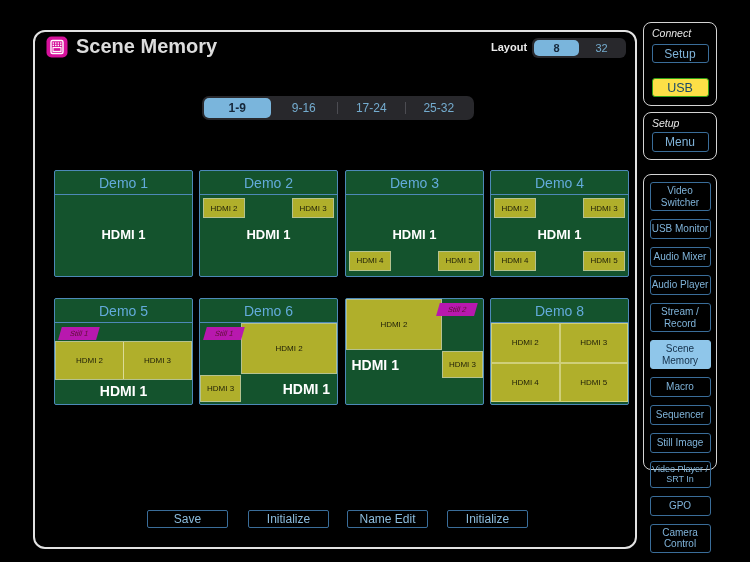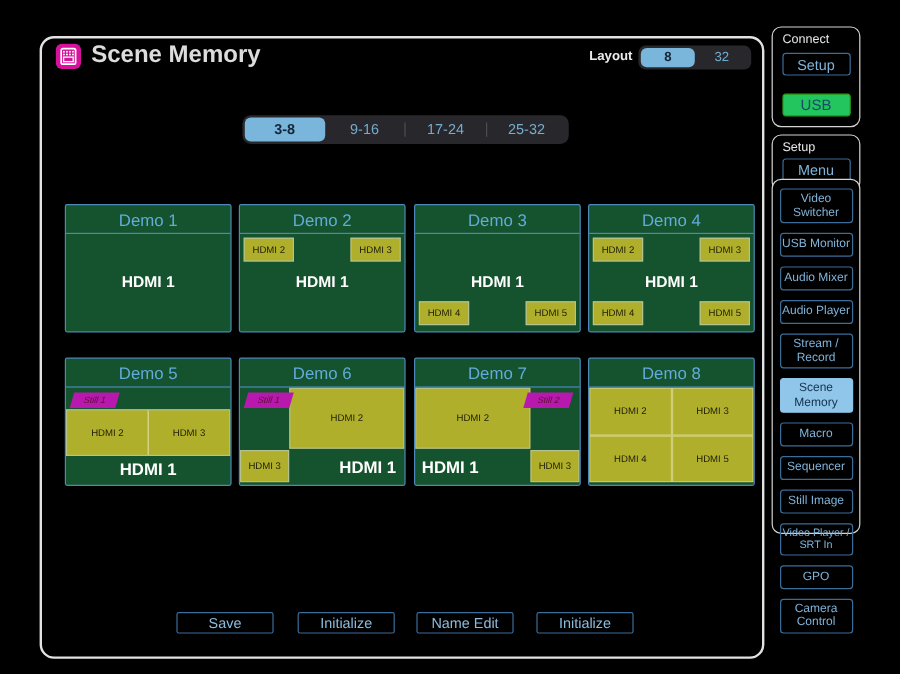--- a/index.html
+++ b/index.html
@@ -71,30 +71,30 @@
 
   
   .action-btn{position:absolute;top:478px;width:81px;height:18px;box-sizing:border-box;
         border:1.5px solid #3a6d99;border-radius:2px;background:transparent;color:#8cbcdd;
         font-size:12px;display:flex;align-items:center;justify-content:center;
         font-family:"Liberation Sans",sans-serif;}
 
   
   .group{position:absolute;box-sizing:border-box;border:1.5px solid #d4d4d4;border-radius:8px;
         background:#000;}
-  .group-label{display:block;margin:4px 0 0 8px;font-size:10.5px;color:#e6e6e6;}
+  .group-label{display:block;margin:4px 0 0 8px;font-size:10.5px;color:#e6e6e6;font-style:italic;}
   .g-connect{left:643px;top:22px;width:74px;height:84px;}
   .g-setup{left:643px;top:112px;width:74px;height:48px;}
-  .g-nav{left:643px;top:149px;width:74px;height:296px;}
+  .g-nav{left:643px;top:174px;width:74px;height:296px;}
 
   .side-btn{display:flex;align-items:center;justify-content:center;box-sizing:border-box;
         width:57px;height:19px;margin:0 auto;border:1.5px solid #3a6d99;border-radius:3px;
         color:#7fb3d9;font-size:12px;background:transparent;font-family:"Liberation Sans",sans-serif;}
   .btn-setup{margin-top:5px;}
-  .btn-usb{margin-top:15px;background:#22c55e;border:1px solid #2f9e17;color:#1c4a68;font-size:12.5px;}
+  .btn-usb{margin-top:15px;background:#fde047;border:1px solid #2f9e17;color:#1c4a68;font-size:12.5px;}
   .btn-menu{margin-top:3px;height:20px;}
 
   .nav-list{display:flex;flex-direction:column;align-items:center;gap:8px;padding-top:7px;}
   .nav-btn{display:flex;align-items:center;justify-content:center;text-align:center;box-sizing:border-box;
         width:61px;min-height:20px;padding:2px 1px;border:1.5px solid #3a6d99;border-radius:3px;
         color:#7fb3d9;font-size:10px;line-height:1.15;background:transparent;
         font-family:"Liberation Sans",sans-serif;}
   .nav-btn.active{background:#8fc6ea;border-color:#8fc6ea;color:#14304a;}
   .nav-btn.small{font-size:9px;}
 </style>
@@ -120,21 +120,21 @@
     </svg>
     <div class="page-title">Scene Memory</div>
 
     <div class="layout-label">Layout</div>
     <div class="seg seg-layout">
       <div class="seg-opt sel">8</div>
       <div class="seg-opt">32</div>
     </div>
 
     <div class="seg seg-tabs">
-      <div class="seg-opt sel">3-8</div>
+      <div class="seg-opt sel">1-9</div>
       <div class="seg-opt">9-16</div>
       <div class="seg-sep"></div>
       <div class="seg-opt">17-24</div>
       <div class="seg-sep"></div>
       <div class="seg-opt">25-32</div>
     </div>
 
     <div id="cards">
         <div class="card" style="left: 19px; top: 138px;">
           <div class="card-title">Demo 1</div>
@@ -182,21 +182,20 @@
         <div class="card" style="left: 164px; top: 266px;">
           <div class="card-title">Demo 6</div>
           <div class="card-body">
             <div class="big big-right">HDMI 2</div>
             <div class="still s-tl">Still 1</div>
             <div class="corner c-bl">HDMI 3</div>
             <div class="main-br">HDMI 1</div>
           </div>
         </div>
         <div class="card" style="left: 310px; top: 266px;">
-          <div class="card-title">Demo 7</div>
           <div class="card-body">
             <div class="big big-left">HDMI 2</div>
             <div class="still s-tr">Still 2</div>
             <div class="corner c-br">HDMI 3</div>
             <div class="main-bl">HDMI 1</div>
           </div>
         </div>
         <div class="card" style="left: 455px; top: 266px;">
           <div class="card-title">Demo 8</div>
           <div class="card-body">

